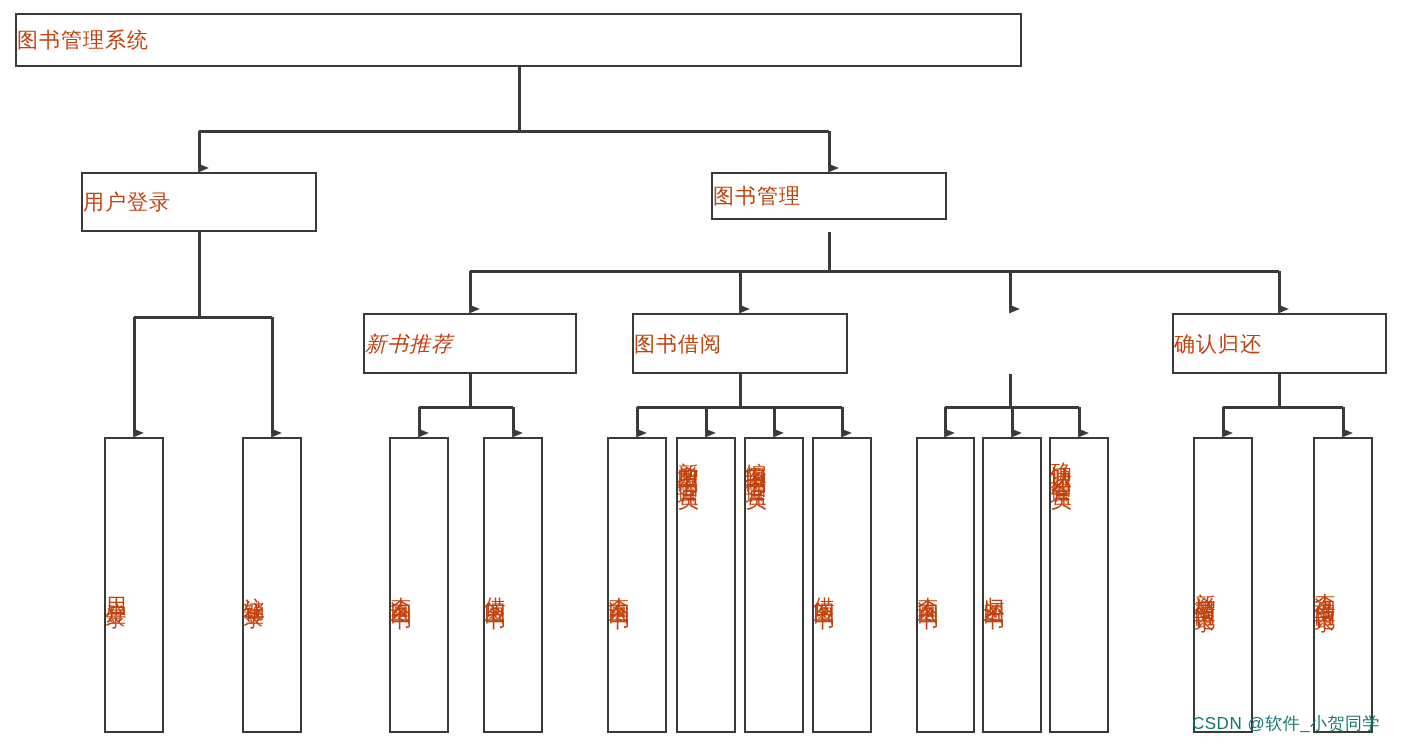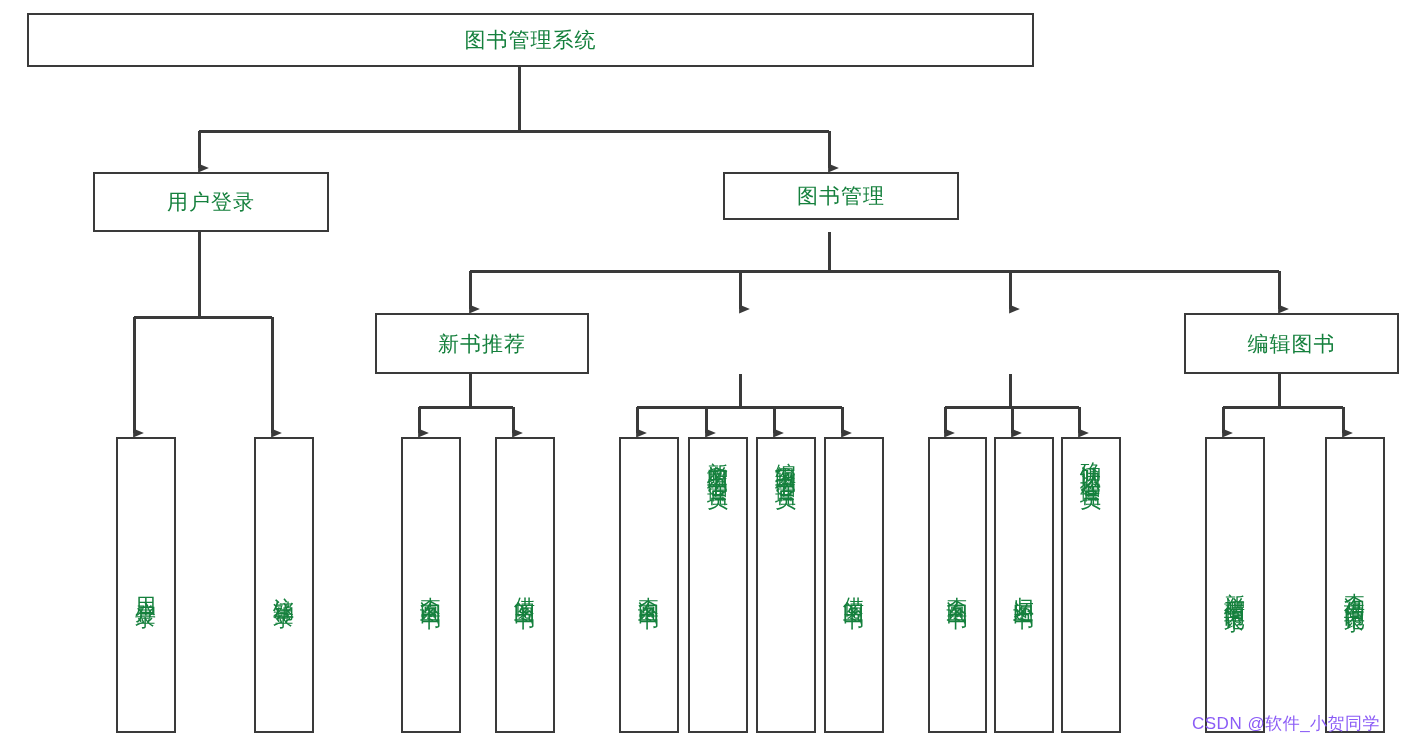--- a/index.html
+++ b/index.html
@@ -25,23 +25,22 @@
     height: 747px;
     pointer-events: none;
   }
   .node {
     position: absolute;
     box-sizing: border-box;
     background: #ffffff;
     border: 2px solid #3a3a3a;
     display: flex;
     align-items: center;
-    justify-content: center;
-    color: #15803d;
-    margin-left: 12px;
+    justify-content: flex-start;
+    color: #c2410c;
   }
   .node.horiz {
     font-size: 21px;
     letter-spacing: 1px;
   }
   .node.vert {
     font-size: 21px;
     padding-top: 6px;
     align-items: flex-start;
   }
@@ -52,21 +51,21 @@
     line-height: 1;
   }
   .node.vert.centered {
     align-items: center;
   }
   .watermark {
     position: absolute;
     left: 1192px;
     top: 712px;
     font-size: 17px;
-    color: #8b5cf6;
+    color: #0f766e;
     white-space: nowrap;
     letter-spacing: 0.5px;
   }
 </style>
 </head>
 <body>
 
 <div id="canvas">
 
   <svg id="wires" viewBox="0 0 1405 747" width="1405" height="747" xmlns="http://www.w3.org/2000/svg">
@@ -125,25 +124,28 @@
     <span>图书管理系统</span>
   </div>
 
   <div class="node horiz" id="node-l2-0" style="left: 81px; top: 172px; width: 236px; height: 60px;">
     <span>用户登录</span>
   </div>
   <div class="node horiz" id="node-l2-1" style="left: 711px; top: 172px; width: 236px; height: 48px;">
     <span>图书管理</span>
   </div>
 
-  <div class="node horiz" id="node-l3-0" style="left: 363px; top: 313px; width: 214px; height: 61px;">
+  <div class="node horiz" id="node-l3-0" style="left: 363px; top: 313px; width: 214px; height: 61px; font-style: italic;">
     <span>新书推荐</span>
   </div>
+  <div class="node horiz" id="node-l3-1" style="left: 632px; top: 313px; width: 216px; height: 61px;">
+    <span>图书借阅</span>
+  </div>
   <div class="node horiz" id="node-l3-3" style="left: 1172px; top: 313px; width: 215px; height: 61px;">
-    <span>编辑图书</span>
+    <span>确认归还</span>
   </div>
 
   <div class="node vert centered" id="node-leaf-0" style="left: 104px; top: 437px; width: 60px; height: 296px;">
     <span class="vlabel">用户登录</span>
   </div>
   <div class="node vert centered" id="node-leaf-1" style="left: 242px; top: 437px; width: 60px; height: 296px;">
     <span class="vlabel">注销登录</span>
   </div>
   <div class="node vert centered" id="node-leaf-2" style="left: 389px; top: 437px; width: 60px; height: 296px;">
     <span class="vlabel">查询图书</span>

